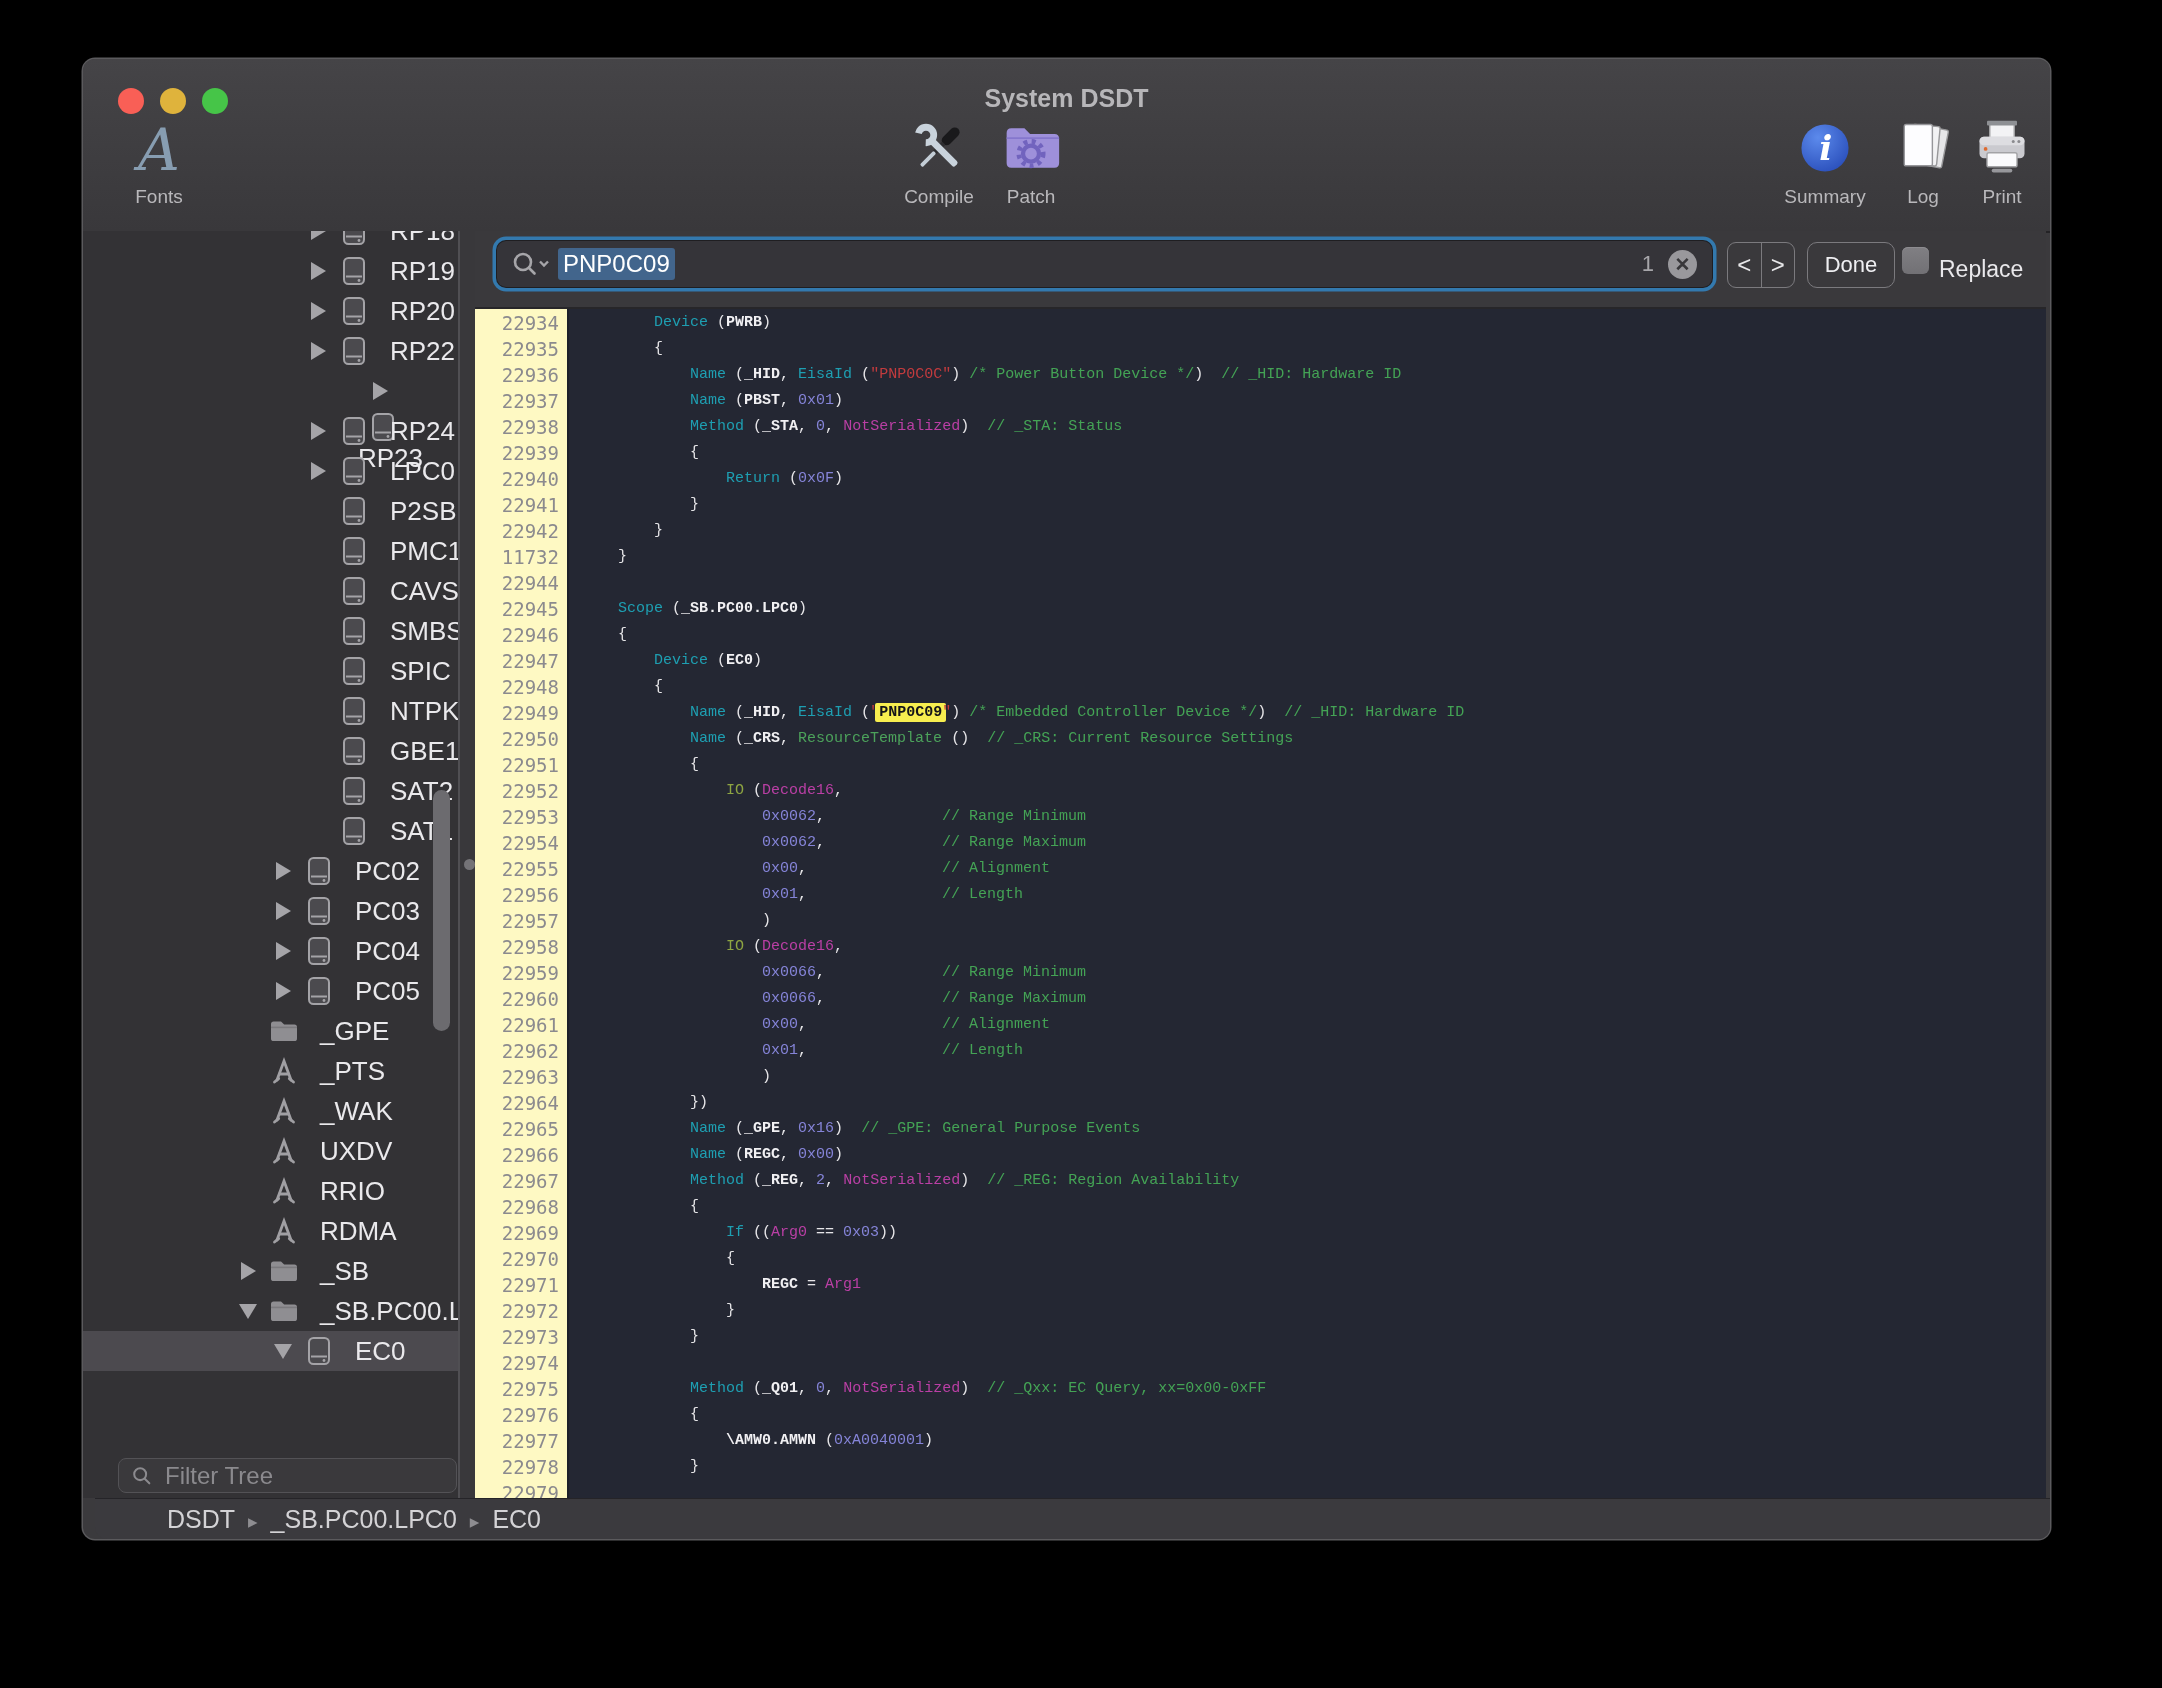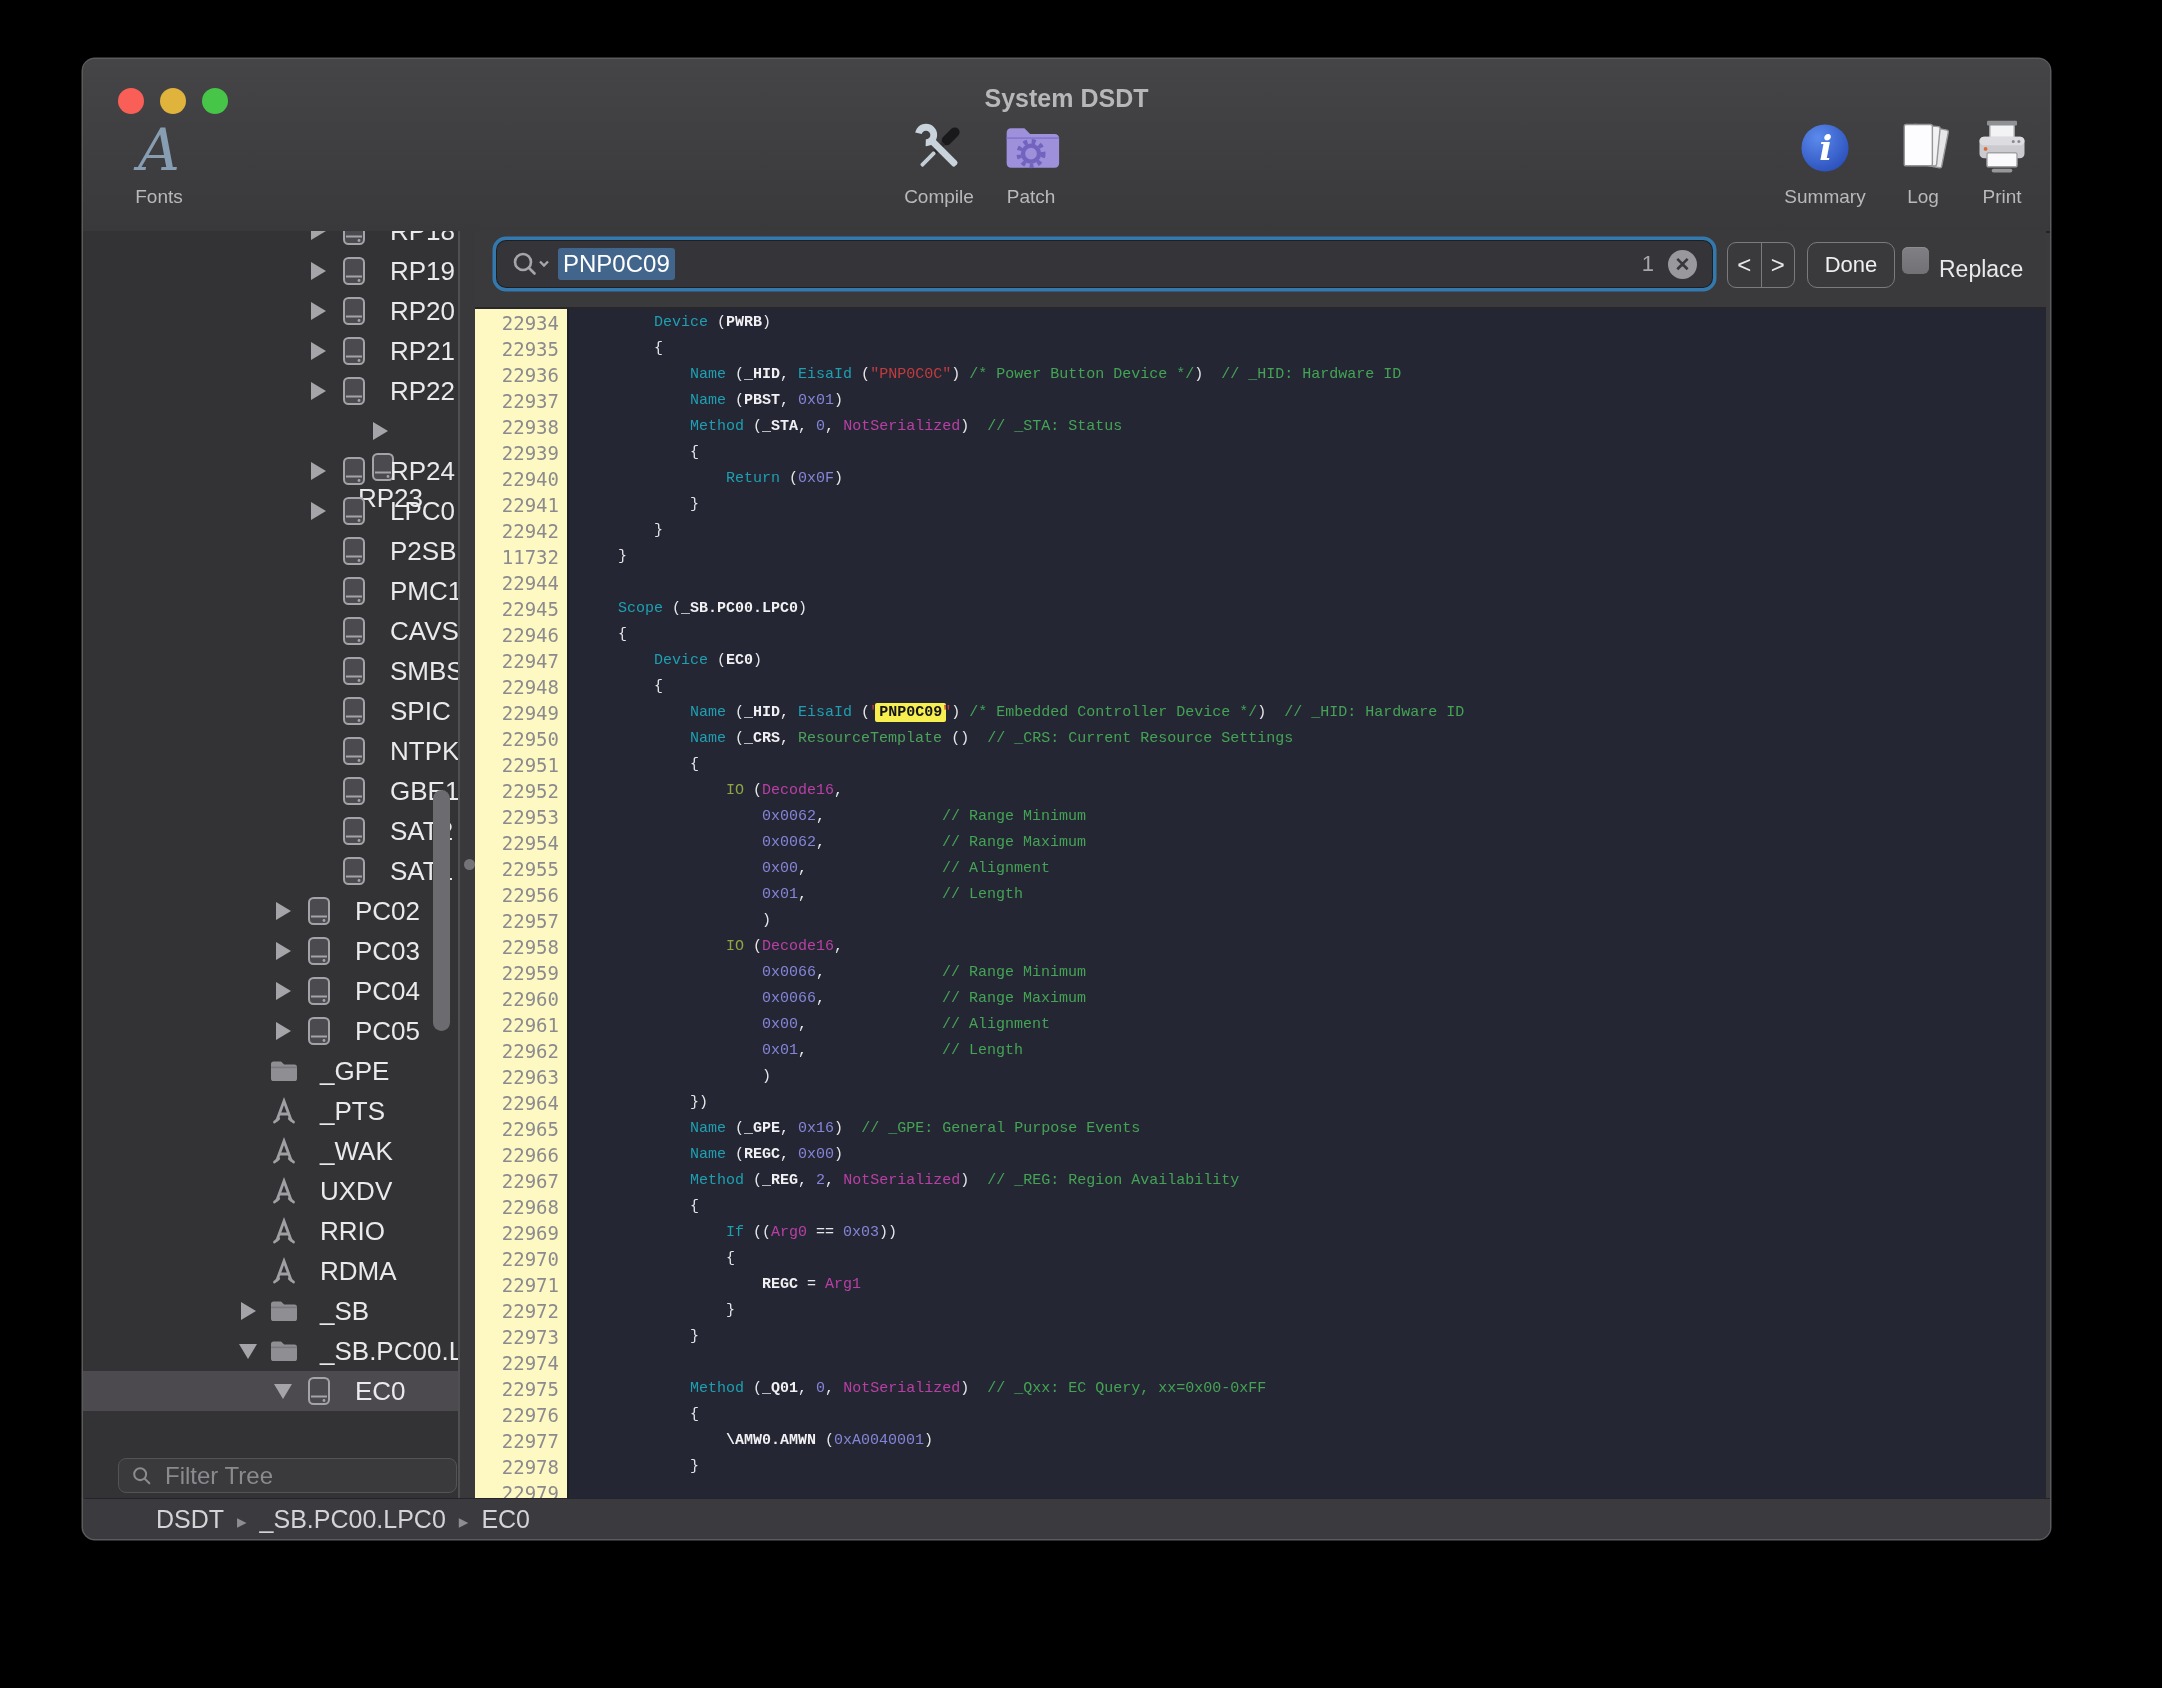--- a/index.html
+++ b/index.html
@@ -53,21 +53,21 @@
   .gutter{width:92px;flex:none;background:#fef9c3;border-right:2px solid #1D202A;overflow:hidden;}
   .gutter-inner,.code-inner{margin-top:-25px;}
   .gnum{height:26px;line-height:26px;text-align:right;padding-right:8px;font-family:"DejaVu Sans Mono",monospace;font-size:19px;color:#8B8A8E;}
   .codecol{flex:1;overflow:hidden;padding-left:13px;}
   .cl{height:26px;line-height:26px;white-space:pre;font-family:Liberation Mono, monospace;font-size:15px;color:#E6E5E8;}
   .t-w{color:#E6E5E8}.t-b{color:#F1F0F3;font-weight:bold}
   .t-k{color:#1E9FB2}.t-c{color:#44A355}.t-g{color:#4CA25B}.t-o{color:#8EA542}
   .t-m{color:#BA3FA5}.t-n{color:#8584D8}.t-s{color:#C23B3E}
   .t-hl{background:#F7EE4F;color:#141419;border-radius:2px;padding:1px 4px;margin:0 -4px;font-weight:bold}
   
-  .statusbar{position:absolute;left:1px;right:0;bottom:0;height:41px;background:#3B3A3E;border-top:1.5px solid #252428;border-radius:0 0 12px 12px;display:flex;align-items:center;padding-left:72px;box-sizing:border-box;}
+  .statusbar{position:absolute;left:12px;right:0;bottom:0;height:41px;background:#3B3A3E;border-top:1.5px solid #252428;border-radius:0 0 12px 12px;display:flex;align-items:center;padding-left:72px;box-sizing:border-box;}
   .crumb{font-size:25px;color:#D4D3D6;}
   .crumbsep{color:#8E8D91;font-size:19px;margin:0 13px;}
 </style>
 </head>
 <body>
 
 <div class="window">
 
   <div class="titlebar">
     <span class="tl red"></span>
@@ -191,29 +191,20 @@
           <span class="lab">RP19</span>
         </div>
         <div class="trow" style="padding-left: 220px;">
           <span class="tri collapsed"></span>
           <span class="ticon"><svg viewBox="0 0 32 32">
               <rect x="6" y="3" width="20" height="26" rx="4.5" fill="#4B4A4E" stroke="#A4A3A7" stroke-width="2"></rect>
               <line x1="8" y1="21.5" x2="24" y2="21.5" stroke="#A4A3A7" stroke-width="2"></line>
               <circle cx="21" cy="25.5" r="1.4" fill="#A4A3A7"></circle>
             </svg></span>
           <span class="lab">RP20</span>
-        </div>
-        <div class="trow" style="padding-left: 220px;">
-          <span class="tri collapsed"></span>
-          <span class="ticon"><svg viewBox="0 0 32 32">
-              <rect x="6" y="3" width="20" height="26" rx="4.5" fill="#4B4A4E" stroke="#A4A3A7" stroke-width="2"></rect>
-              <line x1="8" y1="21.5" x2="24" y2="21.5" stroke="#A4A3A7" stroke-width="2"></line>
-              <circle cx="21" cy="25.5" r="1.4" fill="#A4A3A7"></circle>
-            </svg></span>
-          <span class="lab">RP21</span>
         </div>
         <div class="trow" style="padding-left: 220px;">
           <span class="tri collapsed"></span>
           <span class="ticon"><svg viewBox="0 0 32 32">
               <rect x="6" y="3" width="20" height="26" rx="4.5" fill="#4B4A4E" stroke="#A4A3A7" stroke-width="2"></rect>
               <line x1="8" y1="21.5" x2="24" y2="21.5" stroke="#A4A3A7" stroke-width="2"></line>
               <circle cx="21" cy="25.5" r="1.4" fill="#A4A3A7"></circle>
             </svg></span>
           <span class="lab">RP22</span>
         </div>

